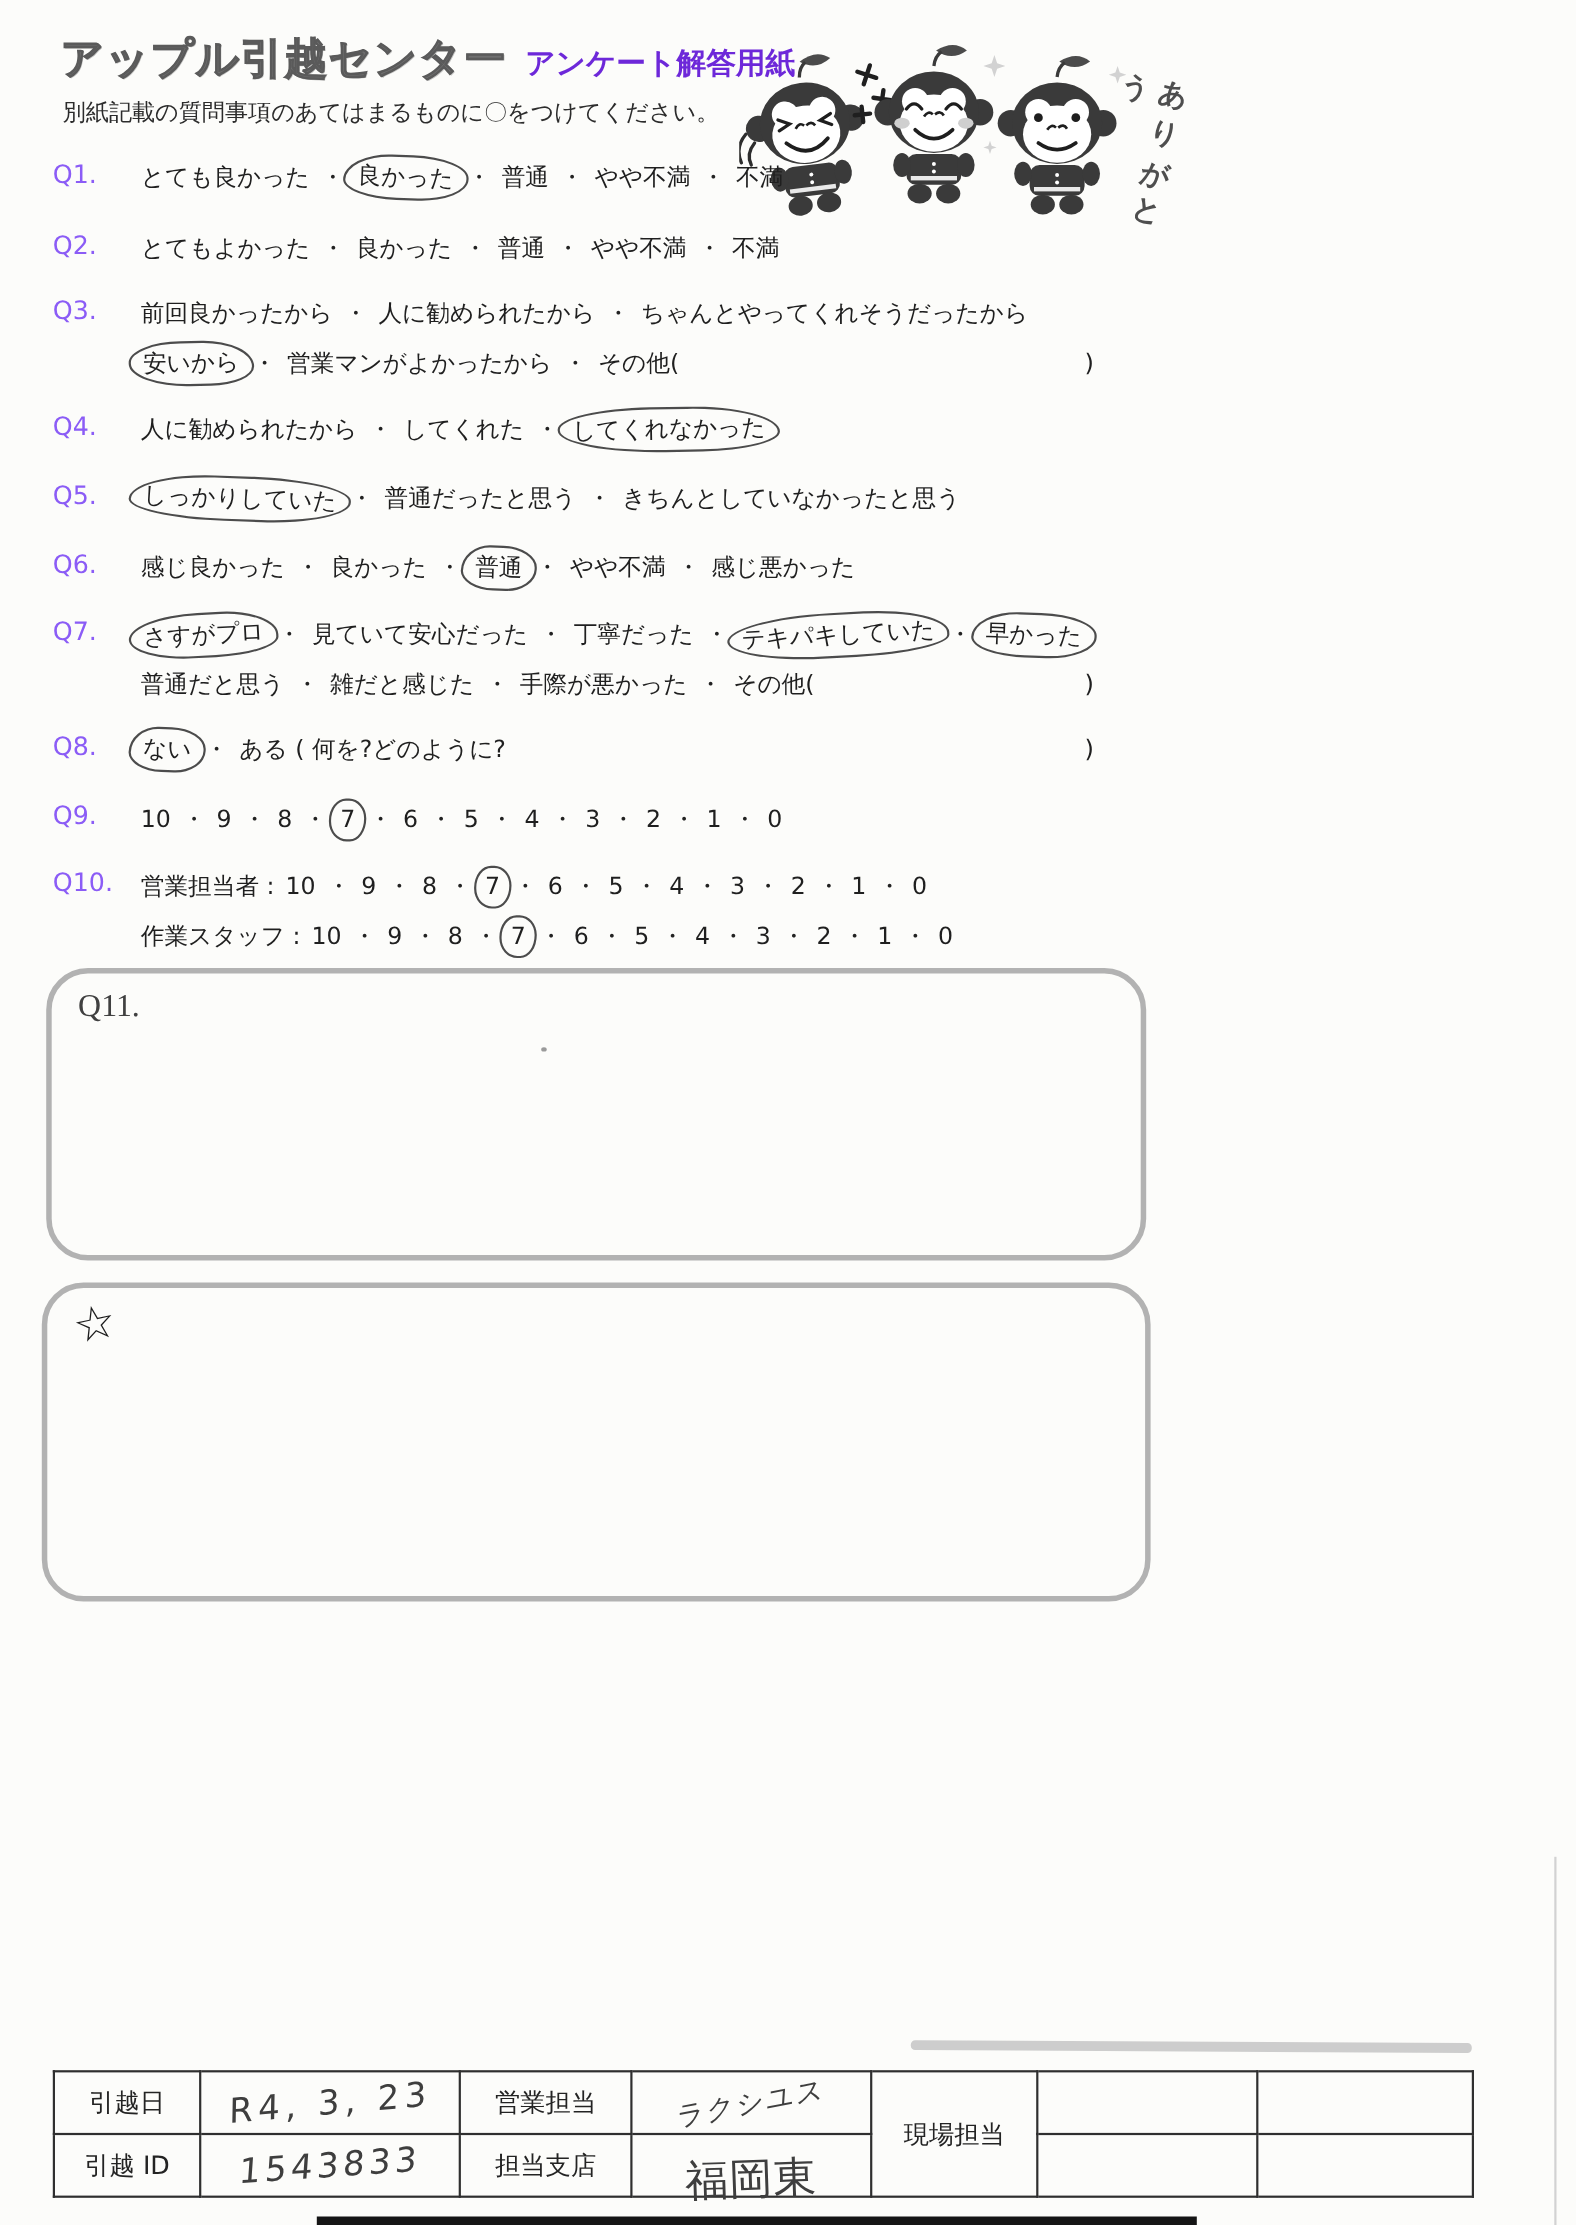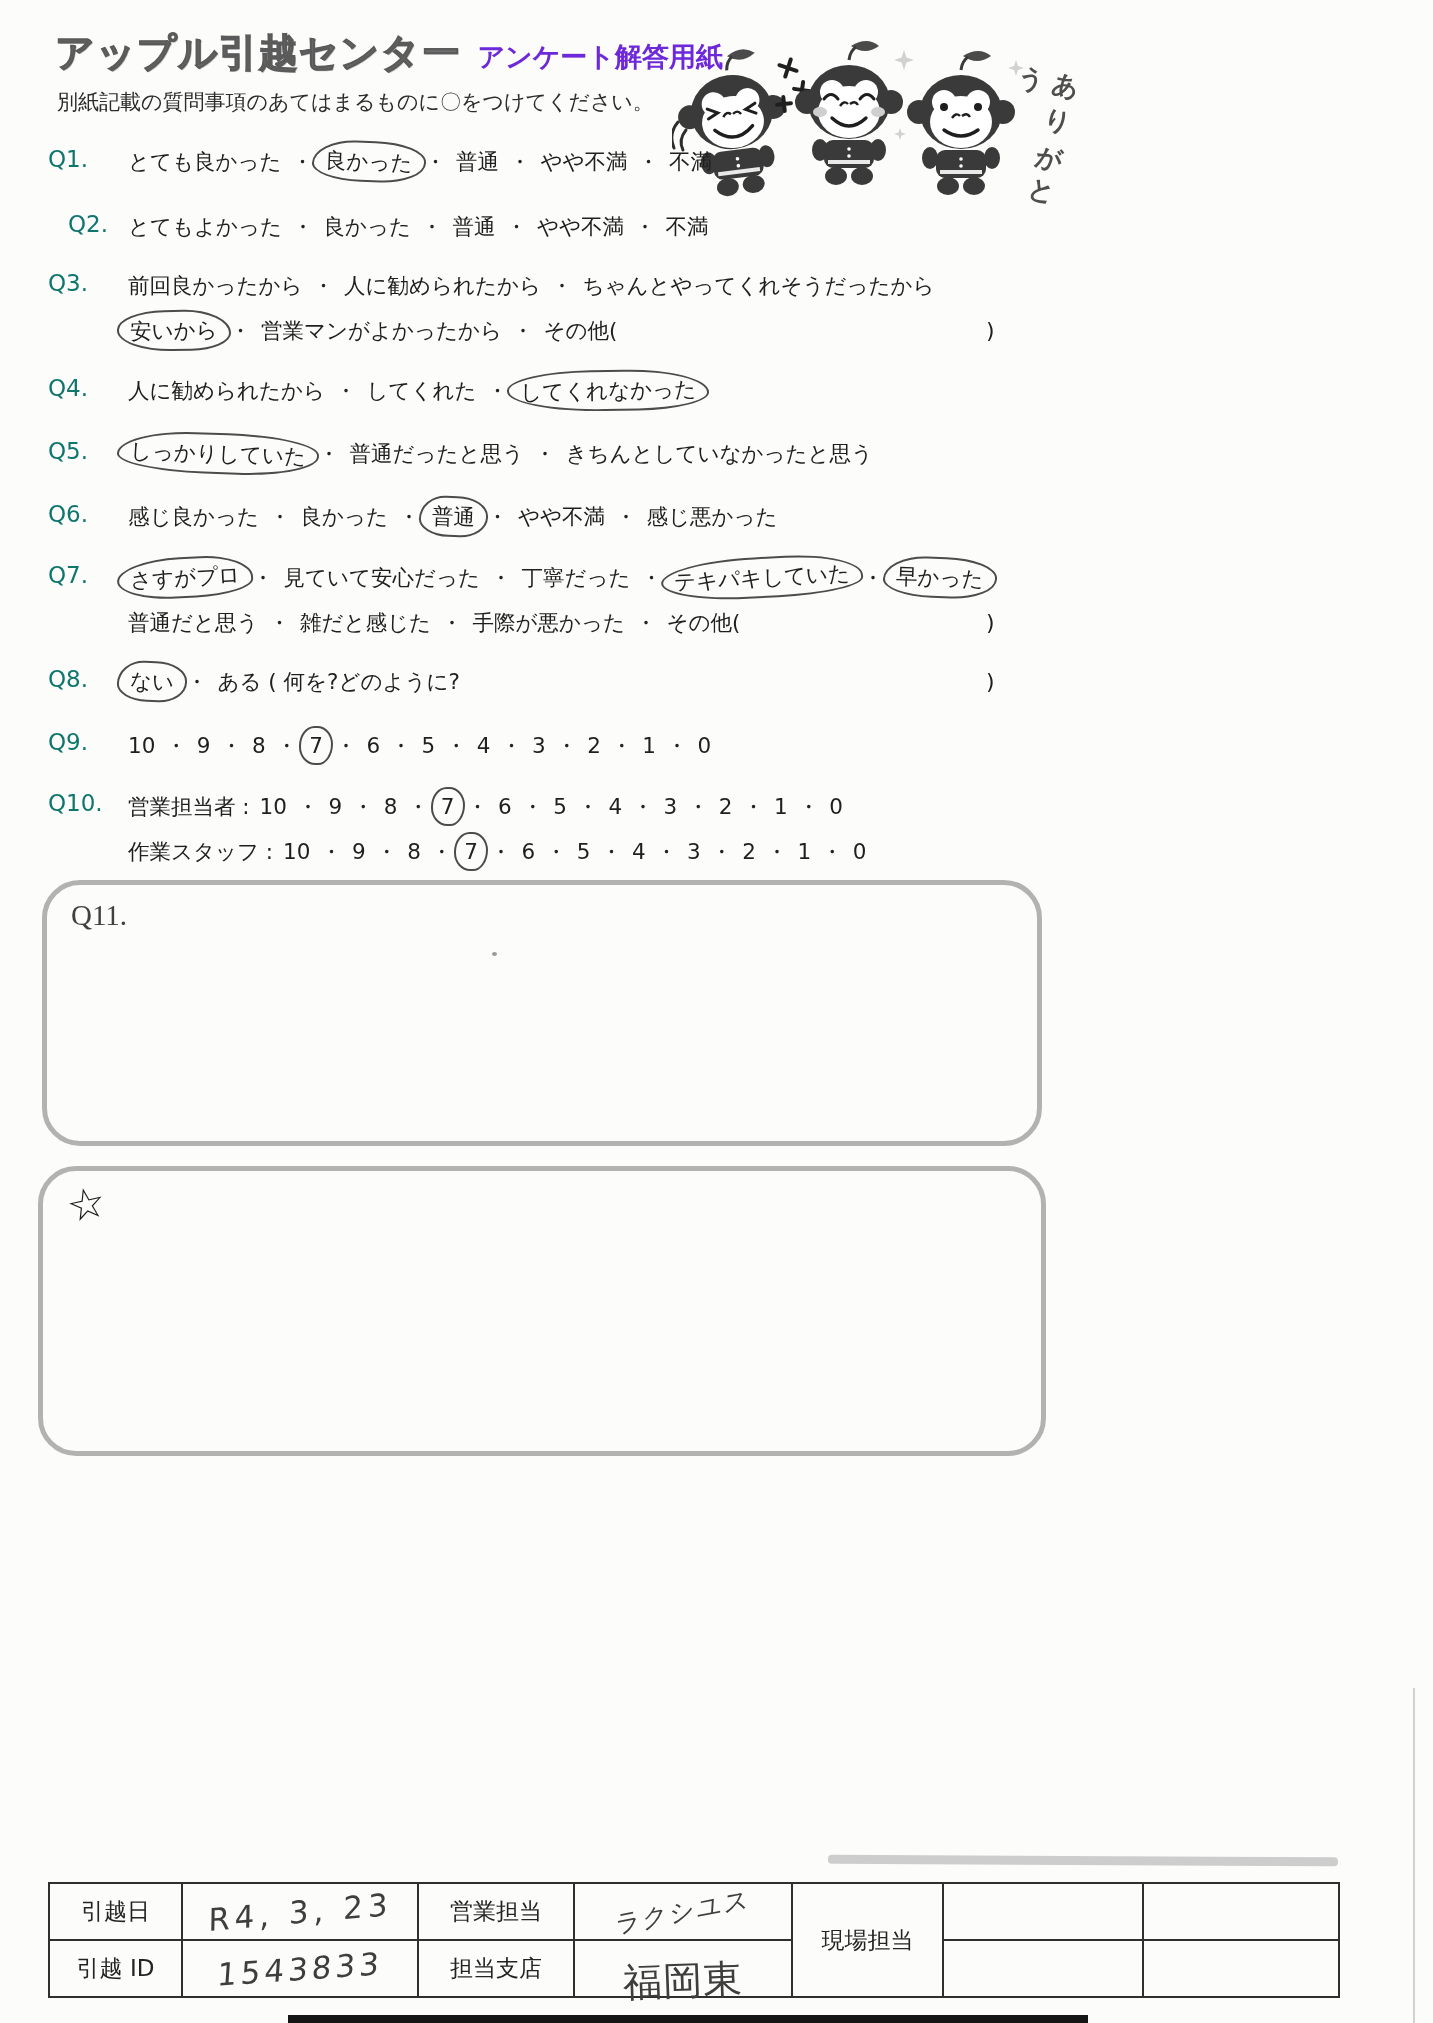--- a/index.html
+++ b/index.html
@@ -24,21 +24,21 @@
   
   .mascots{position:absolute; left:672px; top:38px;}
   .thanks{
     position:absolute; left:1004px; top:50px; height:156px;
     writing-mode:vertical-rl; text-orientation:upright;
     font-size:26px; font-weight:bold; color:#4e4e4e; letter-spacing:7px;
     transform:rotate(13deg);
   }
   
   .q{position:absolute; left:48px; display:flex; align-items:flex-start; white-space:nowrap;}
-  .q-label{width:80px; font-size:23px; color:#0f766e; flex:0 0 80px;}
+  .q-label{width:80px; font-size:23px; color:#8b5cf6; flex:0 0 80px;}
   .q-body{font-size:21.5px; color:#1f1f1f;}
   .q-body .line{position:relative; height:45px; line-height:31px;}
   .sep{margin:0 10px; color:#222;}
   .close{position:absolute; left:858px; top:0; font-size:22px;}
   .circled{
     display:inline-block; border:2.6px solid var(--circle);
     padding:3px 11px; margin:-5px -11px;
     border-radius:55% 45% 50% 50% / 62% 66% 46% 56%;
   }
   .c-a{transform:rotate(-3deg);}
@@ -188,21 +188,21 @@
   </svg>
   <div class="thanks">ありがとう</div>
 
   <div id="questions">
       <div class="q" style="top: 146px;">
         <div class="q-label">Q1.</div>
         <div class="q-body">
           <div class="line"><span>とても良かった</span><span class="sep">・</span><span class="circled c-b">良かった</span><span class="sep">・</span><span>普通</span><span class="sep">・</span><span>やや不満</span><span class="sep">・</span><span>不満</span></div>
         </div>
       </div>
-      <div class="q" style="top: 211px; text-align: center;">
+      <div class="q" style="top: 211px;">
         <div class="q-label">Q2.</div>
         <div class="q-body">
           <div class="line"><span>とてもよかった</span><span class="sep">・</span><span>良かった</span><span class="sep">・</span><span>普通</span><span class="sep">・</span><span>やや不満</span><span class="sep">・</span><span>不満</span></div>
         </div>
       </div>
       <div class="q" style="top: 270px;">
         <div class="q-label">Q3.</div>
         <div class="q-body">
           <div class="line"><span>前回良かったから</span><span class="sep">・</span><span>人に勧められたから</span><span class="sep">・</span><span>ちゃんとやってくれそうだったから</span></div>
           <div class="line"><span class="circled c-c">安いから</span><span class="sep">・</span><span>営業マンがよかったから</span><span class="sep">・</span><span>その他(</span><span class="close">)</span></div>

